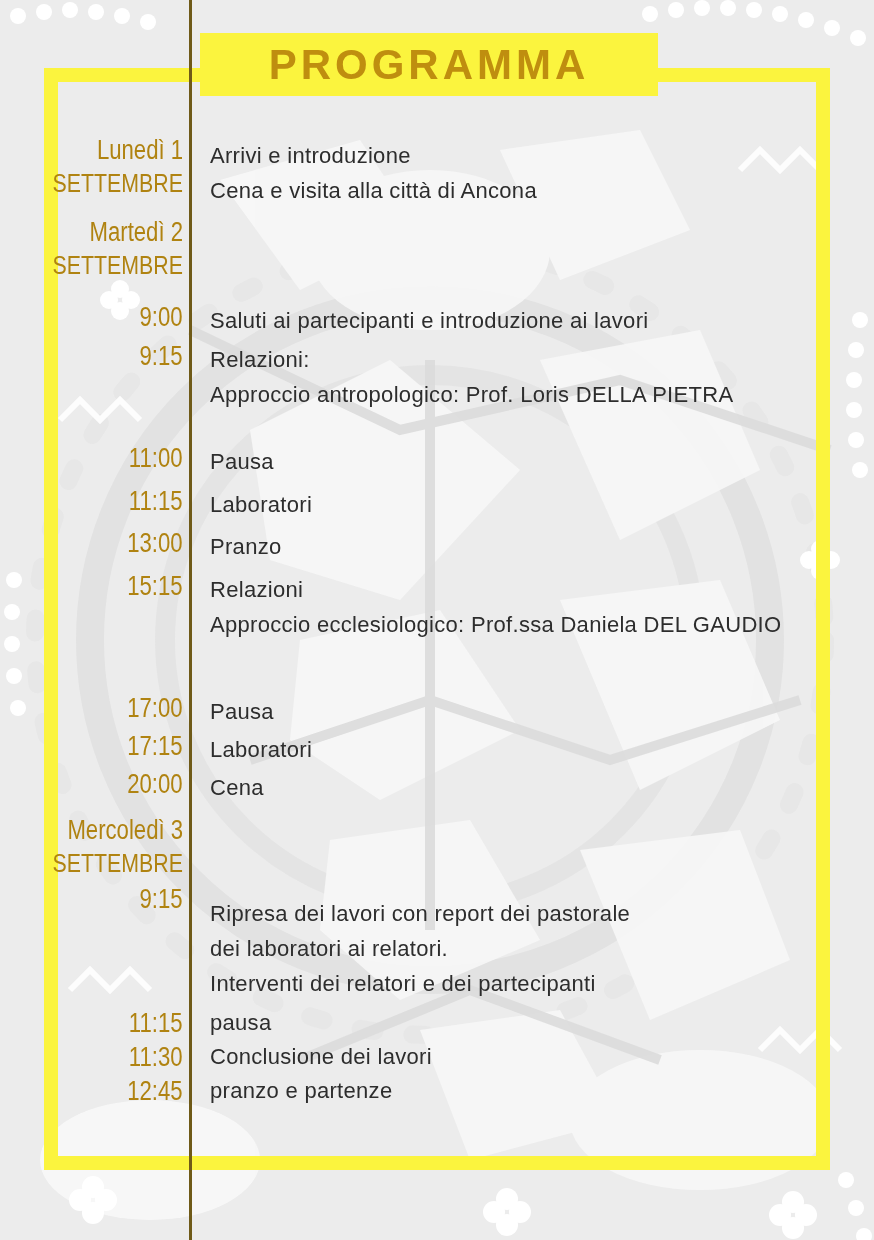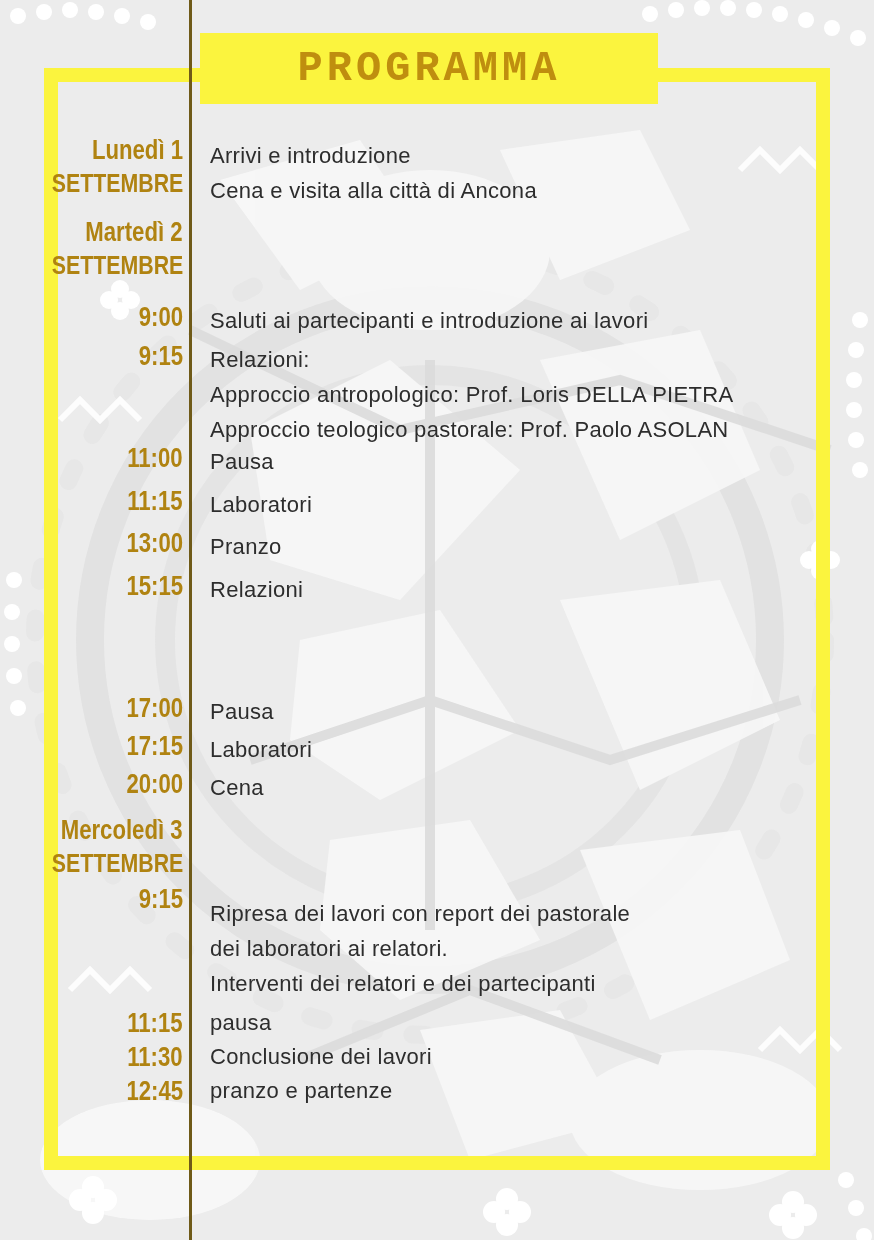--- a/index.html
+++ b/index.html
@@ -16,33 +16,33 @@
     box-sizing:border-box;border:14px solid var(--yellow);
     z-index:2;
   }
   
   .divider{
     position:absolute;left:189px;top:0;width:3px;height:1240px;
     background:var(--line);z-index:3;
   }
   
   .banner{
-    position:absolute;left:200px;top:33px;width:458px;height:71px;
+    position:absolute;left:200px;top:33px;width:458px;height:63px;
     background:var(--yellow);z-index:4;
-    display:flex;align-items:center;justify-content:center;font-family:Liberation Mono, monospace;
+    display:flex;align-items:center;justify-content:center;
   }
   .banner h1{
     margin:0;font-size:42px;font-weight:bold;letter-spacing:4px;
     color:var(--titlegold);
   }
   
   .row{position:absolute;left:0;width:874px;z-index:5;}
   .labelcol{
     position:absolute;left:0;top:0;width:183px;text-align:right;
-    color:var(--gold);font-weight:bold;
+    color:var(--gold);font-weight:normal;
   }
   .labelcol .main,.labelcol .sub,.labelcol .time{
     display:inline-block;transform:scaleX(.82);transform-origin:100% 50%;
     white-space:nowrap;
   }
   .labelcol .main{font-size:27px;line-height:33px;}
   .labelcol .sub{font-size:26px;line-height:33px;}
   .labelcol .time{font-size:27px;line-height:30px;}
   .events{
     position:absolute;left:210px;top:1px;width:620px;
@@ -200,21 +200,20 @@
     <div class="events">
       <div class="line">Saluti ai partecipanti e introduzione ai lavori</div>
     </div>
   </div>
 
   <div class="row" style="top:341px">
     <div class="labelcol"><span class="time">9:15</span></div>
     <div class="events">
       <div class="line">Relazioni:</div>
       <div class="line">Approccio antropologico: Prof. Loris DELLA PIETRA</div>
-      <div class="line">Approccio teologico pastorale: Prof. Paolo ASOLAN</div>
     </div>
   </div>
 
   <div class="row" style="top:443px">
     <div class="labelcol"><span class="time">11:00</span></div>
     <div class="events">
       <div class="line">Pausa</div>
     </div>
   </div>
 
@@ -229,20 +228,21 @@
     <div class="labelcol"><span class="time">13:00</span></div>
     <div class="events">
       <div class="line">Pranzo</div>
     </div>
   </div>
 
   <div class="row" style="top:571px">
     <div class="labelcol"><span class="time">15:15</span></div>
     <div class="events">
       <div class="line">Relazioni</div>
+      <div class="line">Approccio ecclesiologico: Prof.ssa Daniela DEL GAUDIO</div>
     </div>
   </div>
 
   <div class="row" style="top:693px">
     <div class="labelcol"><span class="time">17:00</span></div>
     <div class="events">
       <div class="line">Pausa</div>
     </div>
   </div>
 

